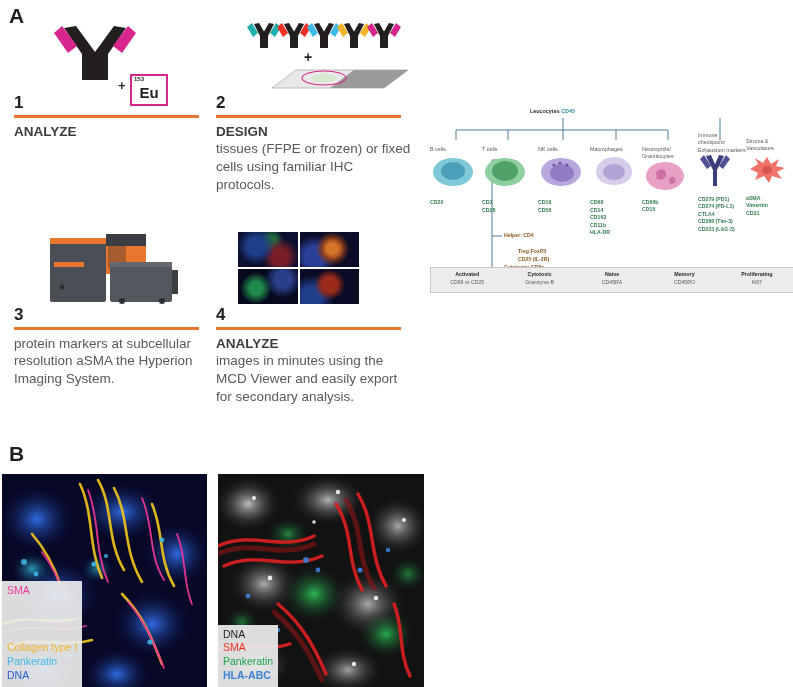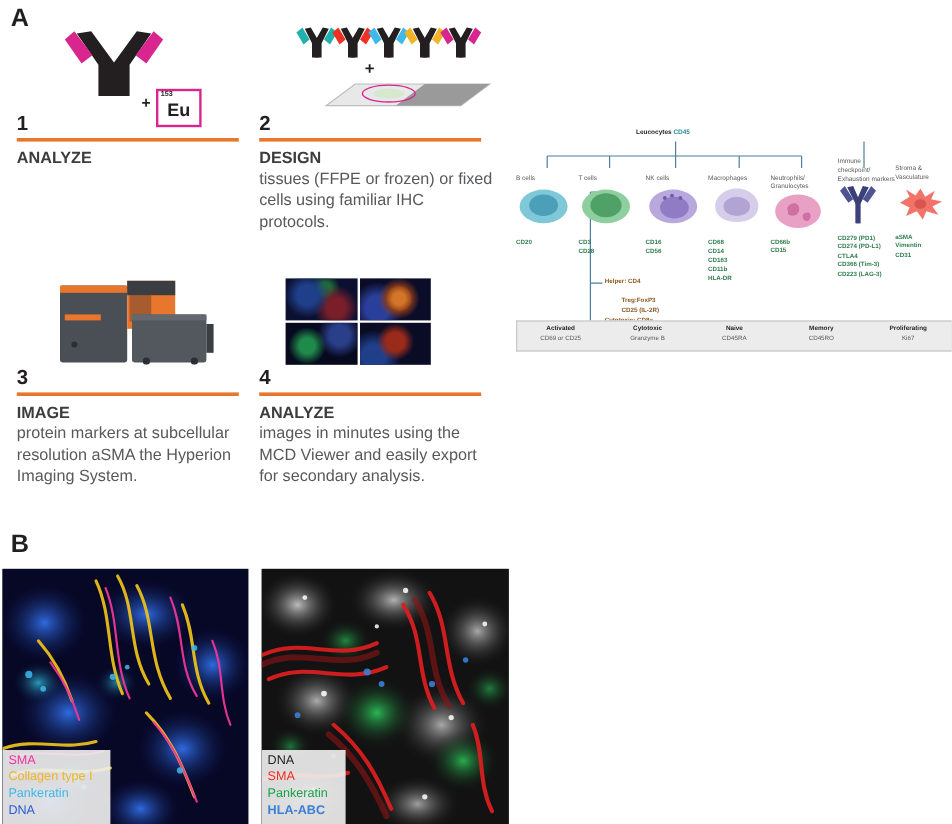--- a/index.html
+++ b/index.html
@@ -69,21 +69,21 @@
   #lin-table .cell{flex:1;text-align:center;padding-top:3px;}
   #lin-table .t{font-size:5.3px;font-weight:bold;color:#231f20;line-height:1.5;}
   #lin-table .m{font-size:5.2px;color:#58595b;line-height:1.5;}
 
   
   .imgbox{position:absolute;overflow:hidden;}
   #imgB1{left:2px;top:474px;width:205px;height:213px;background:#070726;}
   #imgB2{left:218px;top:474px;width:206px;height:213px;background:#141414;}
   .legend{
     position:absolute;bottom:0;left:0;background:rgba(236,236,236,0.93);
-    padding:3px 15px 4px 5px;
+    padding:3px 5px 4px 5px;
   }
   .legend div{font-size:10.5px;line-height:1.32;font-weight:normal;}
 </style>
 </head>
 <body>
 
 <div class="panel-letter" id="panelA-letter">A</div>
 <div class="panel-letter" id="panelB-letter">B</div>
 
 <div class="wf-col" id="wf1">
@@ -184,21 +184,20 @@
         <rect x="62" y="30" width="62" height="40" rx="2" fill="#53585e"></rect>
         <rect x="62" y="30" width="62" height="5" fill="#65696f"></rect>
         <rect x="124" y="38" width="6" height="24" fill="#3a3e43"></rect>
         <circle cx="74" cy="69" r="3" fill="#2b2f33"></circle>
         <circle cx="114" cy="69" r="3" fill="#2b2f33"></circle>
       </svg>
     </div>
   </div>
   <div class="wf-num">3</div>
   <div class="wf-rule"></div>
-  <div class="wf-title">IMAGE</div>
   <div class="wf-body">protein markers at subcellular resolution aSMA the Hyperion Imaging System.</div>
 </div>
 
 <div class="wf-col" id="wf4">
   <div class="wf-art">
     <div class="grid4">
       <div style="background:
         radial-gradient(circle at 30% 40%, #1f3f8a 0 18%, transparent 40%),
         radial-gradient(circle at 70% 70%, #7a1f2a 0 16%, transparent 38%),
         radial-gradient(circle at 55% 25%, #1f6a3a 0 12%, transparent 30%),
@@ -426,21 +425,21 @@
       <circle cx="92" cy="90" r="2.6"></circle>
         <circle cx="104" cy="82" r="2"></circle>
       <circle cx="56" cy="170" r="2.8"></circle>
         <circle cx="68" cy="182" r="2.2"></circle>
       <circle cx="160" cy="66" r="2.4"></circle>
         <circle cx="148" cy="168" r="2.6"></circle>
     </g>
   </svg>
   <div class="legend">
     <div style="color:#f0359a;">SMA</div>
-    <div style="color:#f0b429;">Collagen type I</div>
+    <div style="color:#f0b429;margin-top:44px;">Collagen type I</div>
     <div style="color:#3fb9e8;">Pankeratin</div>
     <div style="color:#2a5fd4;">DNA</div>
   </div>
 </div>
 
 <div class="imgbox" id="imgB2">
   <svg width="206" height="213" viewBox="0 0 206 213">
     <defs>
       <radialGradient id="b2w" cx="50%" cy="50%" r="50%">
         <stop offset="0%" stop-color="#e8e8e8"></stop>

